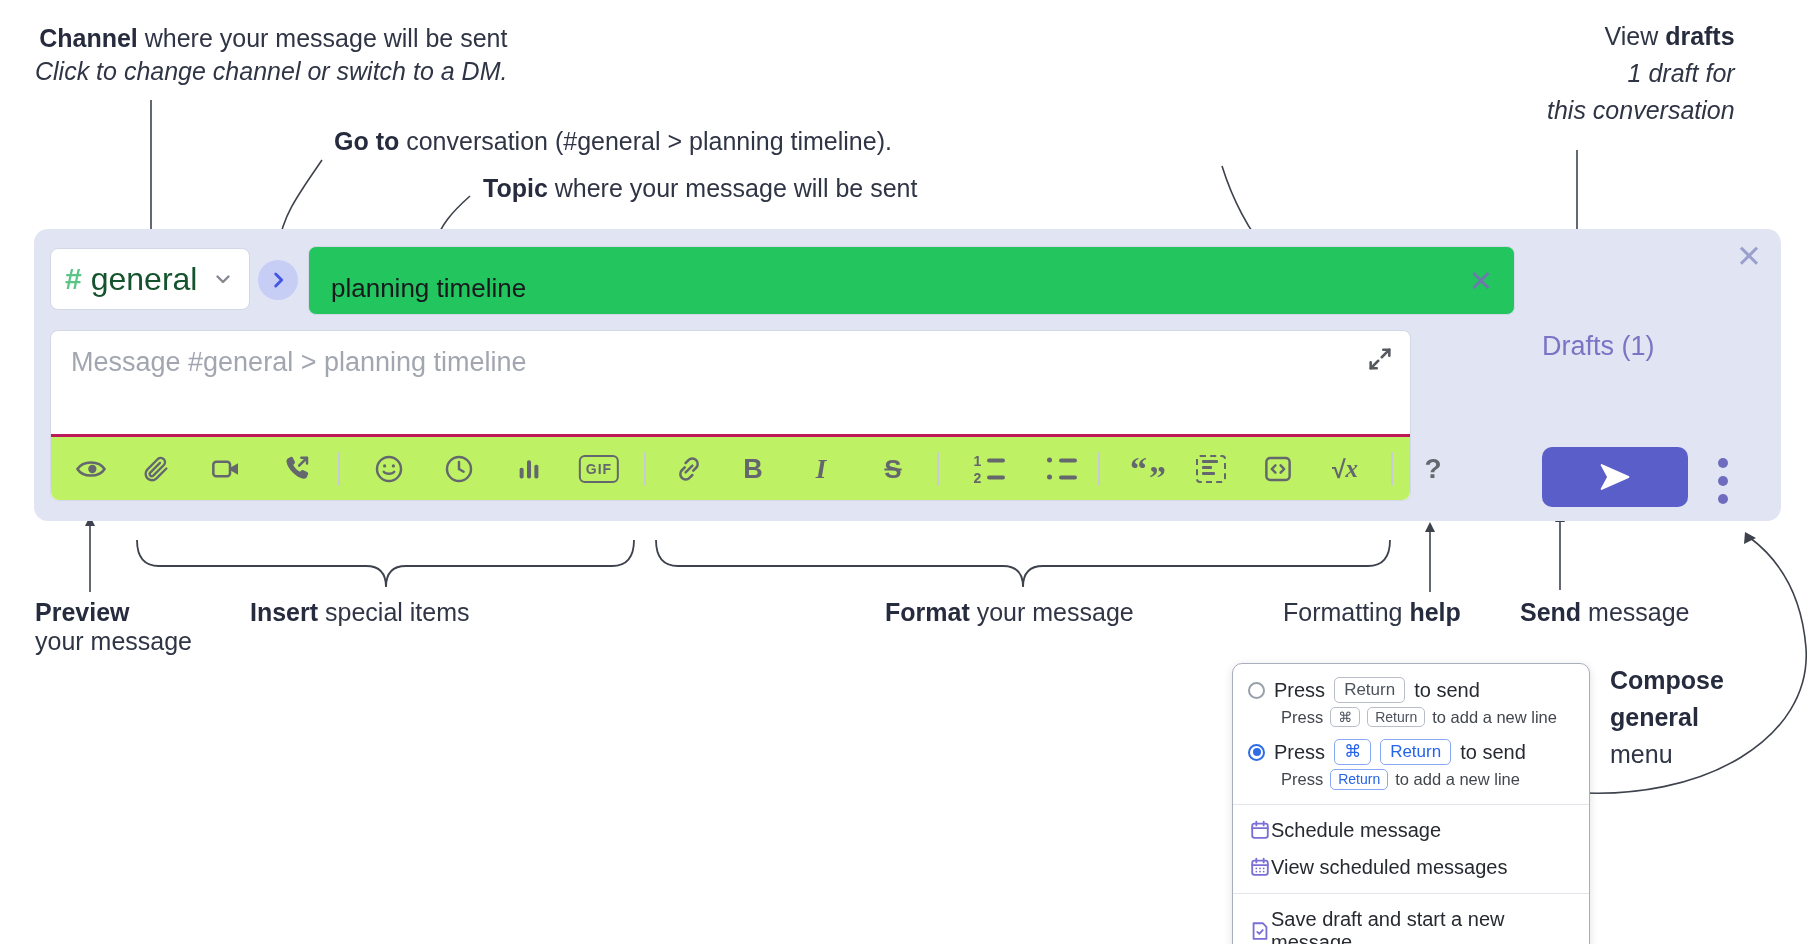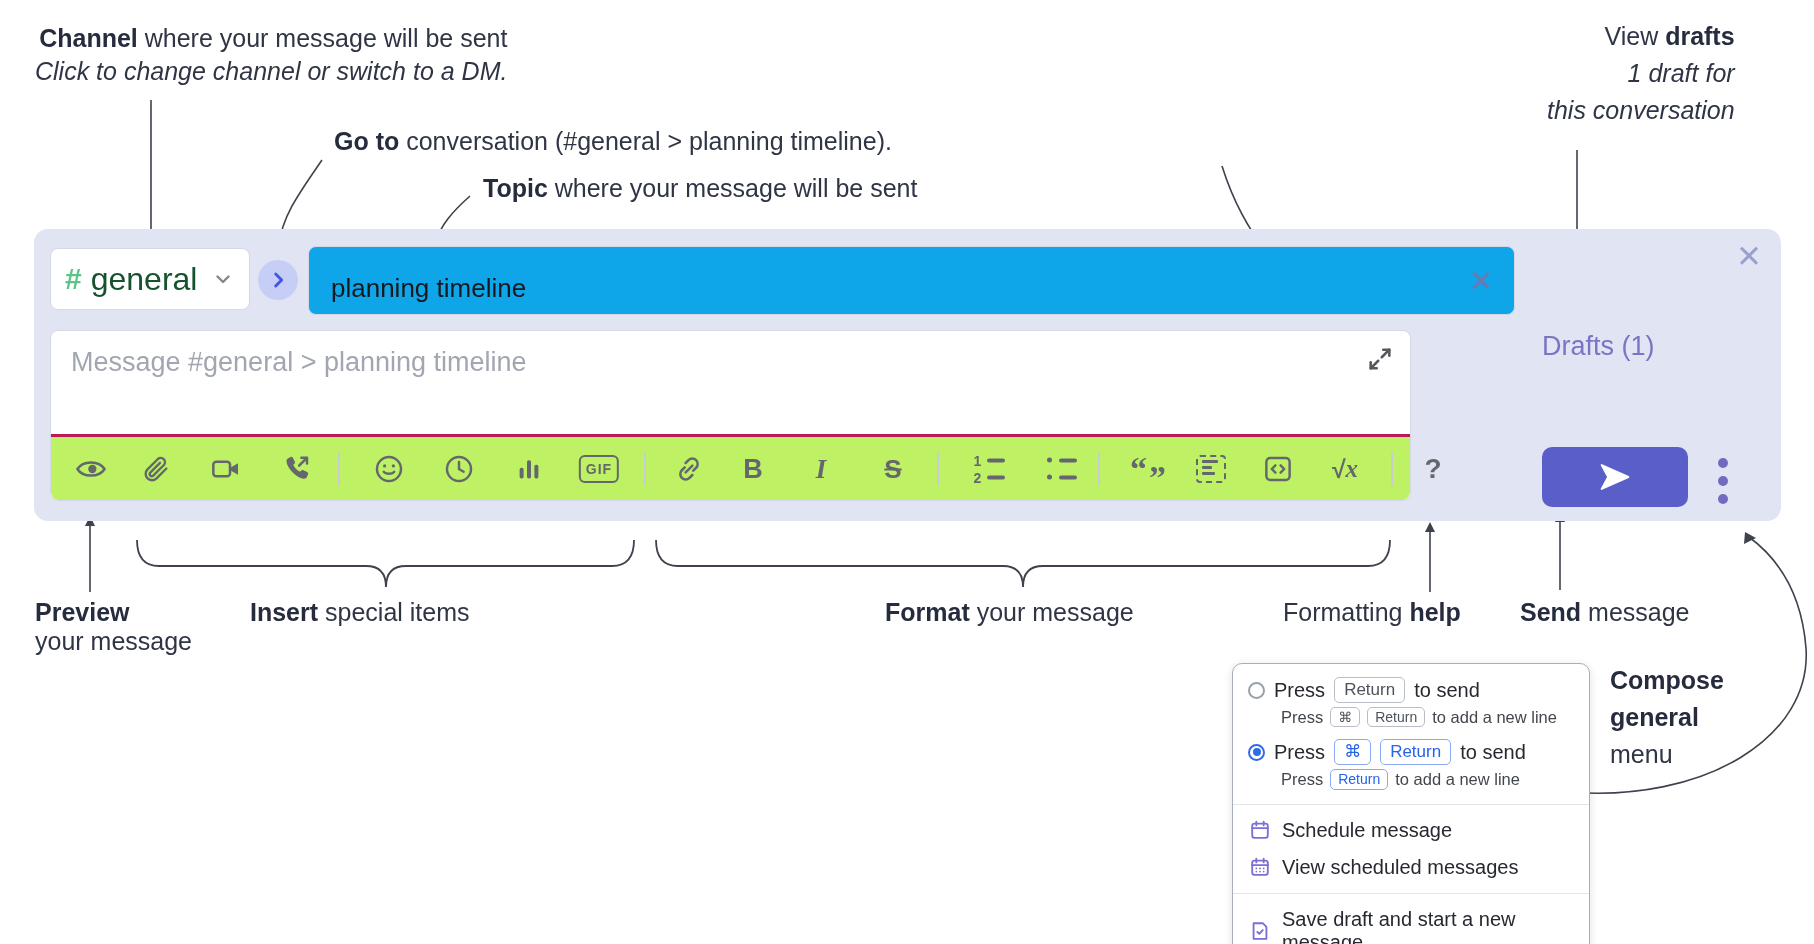--- a/index.html
+++ b/index.html
@@ -21,21 +21,21 @@
             padding:0 14px;box-sizing:border-box;cursor:pointer;font-family:inherit;}
   .chan-hash{color:#5bc487;font-weight:700;font-size:30px;margin-right:9px;}
   .chan-name{font-size:32px;color:#14532d;}
   .chan-chev{margin-left:auto;color:#83888f;display:flex;}
   .go-btn{position:absolute;left:224px;top:31px;width:40px;height:40px;border-radius:50%;
           background:#c7cef6;border:none;display:flex;align-items:center;justify-content:center;
           cursor:pointer;color:#4356e2;}
   .topic-wrap{position:absolute;left:274px;top:17px;width:1207px;height:69px;}
   .topic-input{width:100%;height:100%;box-sizing:border-box;border:1px solid #d4d7e5;
                border-radius:8px;font-family:inherit;font-size:26px;color:#17191d;
-               padding:16px 64px 0 22px;outline:none;background:#0ea5e9;}
+               padding:16px 64px 0 22px;outline:none;background:#22c55e;}
   .topic-clear{position:absolute;right:22px;top:50%;transform:translateY(-50%);
                border:none;background:none;color:#7077ae;font-size:29px;cursor:pointer;padding:0;line-height:1;}
   .close-x{position:absolute;left:1702px;top:12px;border:none;background:none;color:#9aa0cc;
            font-size:31px;cursor:pointer;padding:0;line-height:1;}
   .msg-box{position:absolute;left:16px;top:101px;width:1361px;height:171px;background:#fff;
            border:1px solid #d4d7e5;border-radius:8px;box-sizing:border-box;}
   .msg-input{position:absolute;left:0;top:0;width:100%;height:106px;border:none;outline:none;
              resize:none;background:transparent;font-family:inherit;font-size:27px;color:#333;
              padding:16px 60px 0 20px;box-sizing:border-box;}
   .msg-input::placeholder{color:#a2a6b0;}
@@ -85,21 +85,21 @@
   .p-sub{display:flex;align-items:center;gap:7px;padding:4px 14px 7px 48px;font-size:16.5px;color:#42464d;}
   .radio{width:17px;height:17px;border-radius:50%;border:2px solid #9aa0aa;box-sizing:border-box;flex:0 0 auto;}
   .radio.sel{border-color:#2f6ce8;position:relative;}
   .radio.sel::after{content:"";position:absolute;left:2.5px;top:2.5px;width:8px;height:8px;
                     border-radius:50%;background:#2f6ce8;}
   kbd{border:1px solid #b9bdc8;border-radius:5px;padding:1px 9px;font-family:inherit;
       font-size:17px;color:#4d535c;background:#fff;line-height:1.3;}
   .p-sub kbd{font-size:14px;padding:0 7px;}
   kbd.blue{border-color:#8aa9f5;color:#2563ea;}
   .p-div{border-top:1px solid #e4e5ea;margin:7px 0;}
-  .p-item{display:flex;align-items:center;gap:11px;padding:7px 16px;font-size:20px;color:#26292f;cursor:pointer;}
+  .p-item{display:flex;align-items:center;padding:7px 16px;font-size:20px;color:#26292f;cursor:pointer;}
   .p-item .ic{color:#7a6fd6;display:flex;}
 </style>
 </head>
 <body>
 
 <div class="stage">
 
   <svg class="overlay">
     <g stroke="#3d424c" stroke-width="1.6" fill="none">
       <path d="M151 100 L151 240"></path>

